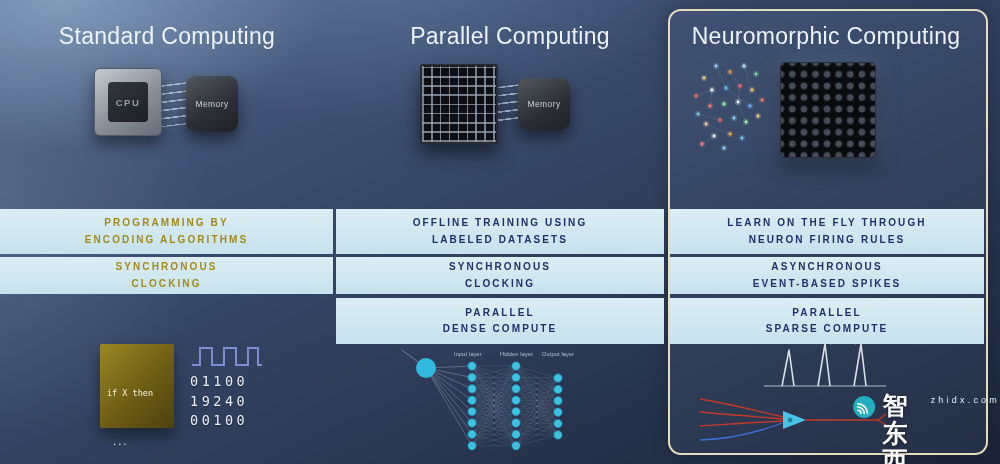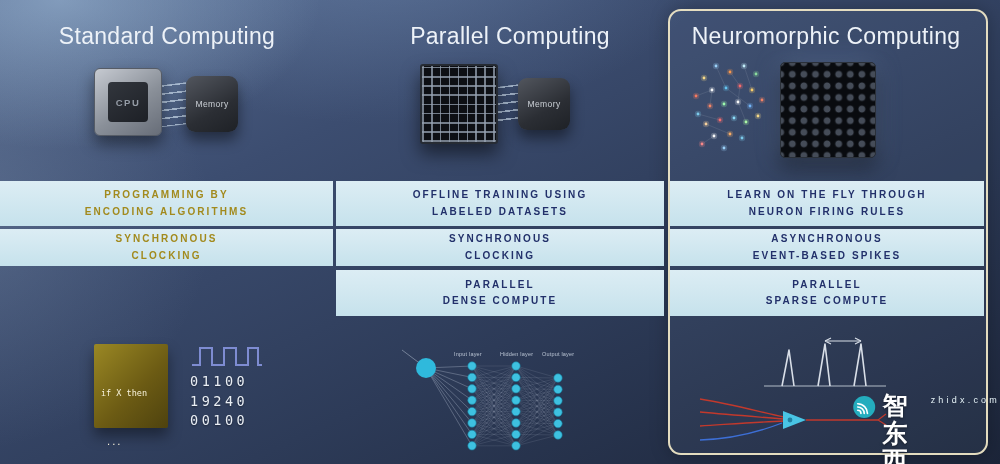--- a/index.html
+++ b/index.html
@@ -11,21 +11,21 @@
       radial-gradient(420px 380px at -4% 48%, rgba(135,155,180,0.30), rgba(135,155,180,0) 60%),
       linear-gradient(155deg,#53678c 0%,#3c4d70 30%,#2d3b58 62%,#1c2539 100%);}
 
   .col-header{position:absolute;top:23px;text-align:center;color:#edf2f8;font-size:23px;font-weight:500;letter-spacing:.3px;}
   .h1{left:0;width:334px}.h2{left:344px;width:332px}.h3{left:668px;width:316px;z-index:4}
 
   .hl-frame{position:absolute;left:668px;top:9px;width:316px;height:442px;border:2px solid rgba(238,230,198,0.95);
     border-radius:13px;background:rgba(150,180,225,0.07);box-shadow:0 0 18px rgba(0,0,0,0.25);z-index:1;}
 
   .band{position:absolute;display:flex;align-items:center;justify-content:center;text-align:center;white-space:pre-line;
-    background:linear-gradient(180deg,#dcedf4 0%,#c6e2ec 100%);font-size:10px;font-weight:700;letter-spacing:2.1px;line-height:1.65;z-index:3;}
+    background:linear-gradient(180deg,#dcedf4 0%,#c6e2ec 100%);font-size:10px;font-weight:700;letter-spacing:2.1px;line-height:1.65;z-index:3;margin-top:28px;}
   .band.gold{color:#a28a1d}.band.navy{color:#22306a}
   .r1{top:181px;height:45px}.r2{top:229px;height:37px}.r3{top:270px;height:46px}
   .c1{left:0;width:333px}.c2{left:336px;width:328px}.c3{left:670px;width:314px}
 
   .cpu-chip{position:absolute;left:94px;top:68px;width:66px;height:66px;border-radius:6px;
     background:linear-gradient(145deg,#c6cad1,#8a9099 55%,#676d78);border:1px solid #565c66;
     box-shadow:0 8px 16px rgba(0,0,0,.45);display:flex;align-items:center;justify-content:center;z-index:2;}
   .cpu-die{width:40px;height:40px;border-radius:4px;background:linear-gradient(145deg,#32363d,#1d2026);
     display:flex;align-items:center;justify-content:center;color:#959ca6;font-size:9.5px;letter-spacing:1.5px;font-weight:600;text-align:center;}
   .mem{position:absolute;border-radius:9px;background:linear-gradient(150deg,#52565e,#2b2e34 60%,#1e2126);
@@ -45,21 +45,21 @@
       repeating-linear-gradient(0deg, rgba(150,162,178,.75) 0 1.6px, transparent 1.6px 9.2px);
     box-shadow:0 10px 18px rgba(0,0,0,.5);z-index:2;}
 
   .dot-grid{position:absolute;left:780px;top:62px;width:94px;height:94px;border-radius:5px;
     background-color:#090b0f;border:1px solid #2a3039;
     background-image:radial-gradient(circle, #454c58 3px, rgba(69,76,88,.25) 3.6px, transparent 4.4px);
     background-size:11.6px 11.6px;background-position:5.5px 5.5px;
     box-shadow:0 0 26px rgba(140,170,215,.28), 0 10px 20px rgba(0,0,0,.5);z-index:3;}
   .cluster{position:absolute;left:686px;top:56px;width:104px;height:104px;z-index:2;}
 
-  .code-box{position:absolute;left:94px;top:344px;width:74px;height:84px;border-radius:2px;
+  .code-box{position:absolute;left:100px;top:344px;width:74px;height:84px;border-radius:2px;
     background:linear-gradient(135deg,#9a8824 0%,#6d5c14 55%,#4e420e 100%);
     padding:9px 7px;box-sizing:border-box;font-family:"DejaVu Sans Mono",monospace;font-size:8.5px;line-height:1.9;
     color:#f7f2da;white-space:pre;box-shadow:0 8px 14px rgba(0,0,0,.4);}
   .wave{position:absolute;left:190px;top:342px;}
   .binary{position:absolute;left:190px;top:372px;font-family:"DejaVu Sans Mono",monospace;font-size:13.5px;
     letter-spacing:3.5px;line-height:1.45;color:#eaeff5;text-shadow:0 1px 2px rgba(0,0,0,.4);}
 
   .nn-fig{position:absolute;left:398px;top:334px;width:205px;height:126px;}
   .nn-fig svg{width:100%;height:100%;}
   .nn-label{position:absolute;font-size:5.5px;color:rgba(214,224,236,.8);letter-spacing:.2px;}

